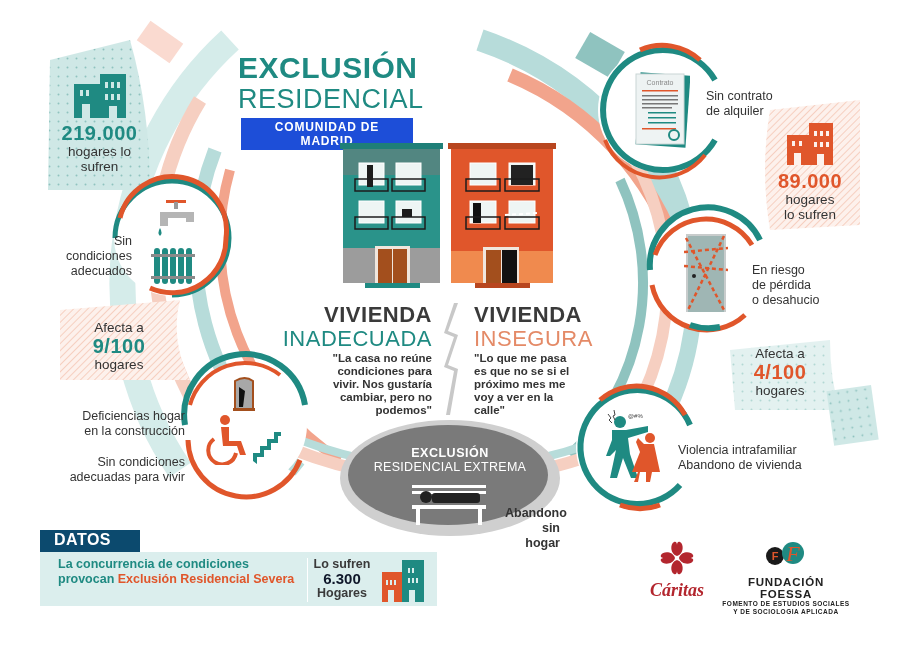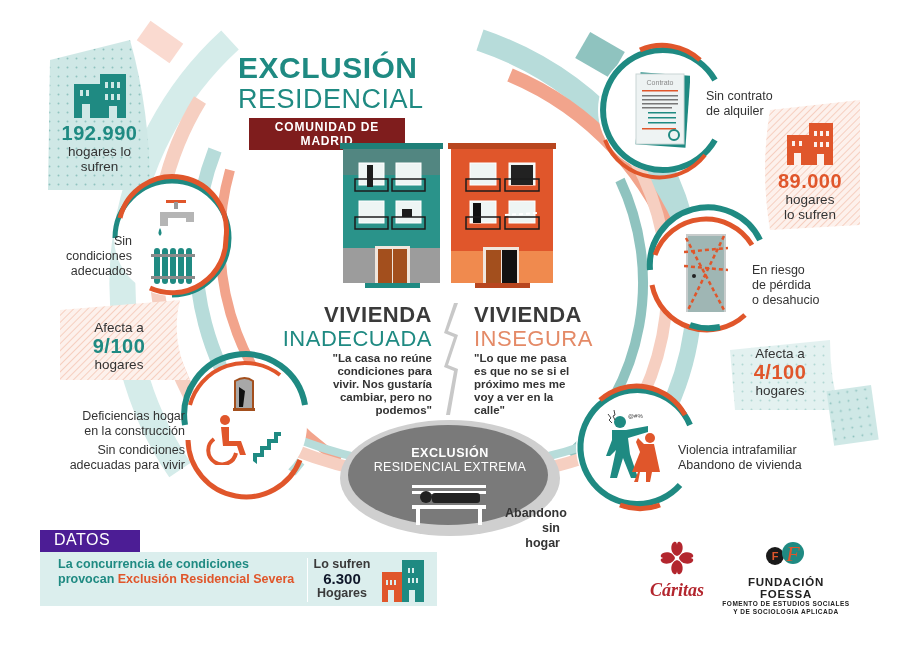--- a/index.html
+++ b/index.html
@@ -5,39 +5,39 @@
   * { box-sizing: border-box; margin: 0; padding: 0; }
   html, body { width: 900px; height: 645px; background: #ffffff; overflow: hidden; }
   body { font-family: "Liberation Sans", "DejaVu Sans", sans-serif; color: #3b3b3b; position: relative; }
   .abs { position: absolute; }
   svg.bg { position: absolute; left: 0; top: 0; }
 
   
   .title { left: 238px; top: 52px; width: 178px; text-align: center; }
   .title .t1 { font-size: 30px; font-weight: bold; color: #1f8a82; letter-spacing: 0.5px; line-height: 32px; }
   .title .t2 { font-size: 27px; color: #1f8a82; letter-spacing: 0.5px; line-height: 30px; font-weight: normal; }
-  .title .t3 { margin: 4px auto 0; background: #7f1d1d; color: #fff; font-size: 12px; font-weight: bold; letter-spacing: 0.8px; padding: 2px 6px; width: 156px; }
+  .title .t3 { margin: 4px auto 0; background: #1d4ed8; color: #fff; font-size: 12px; font-weight: bold; letter-spacing: 0.8px; padding: 2px 6px; width: 172px; }
 
   .stat { text-align: center; font-size: 13.5px; line-height: 15px; color: #333; }
   .stat .num { font-size: 20px; font-weight: bold; line-height: 22px; letter-spacing: 0.5px; }
   .teal { color: #1f8a82; }
   .orange { color: #e0562b; }
 
   .label { font-size: 12.5px; line-height: 15px; color: #333; }
   .right { text-align: right; }
 
   .vivienda { font-size: 22px; font-weight: bold; color: #3a3a3a; letter-spacing: 0.5px; line-height: 24px; }
   .vsub { font-size: 22px; letter-spacing: 0.5px; line-height: 24px; }
   .quote { font-size: 11.5px; font-weight: bold; line-height: 13px; color: #333; }
 
   .ext-title { text-align: center; color: #fff; }
   .ext-title .a { font-size: 12.5px; font-weight: bold; letter-spacing: 0.5px; }
   .ext-title .b { font-size: 12.5px; letter-spacing: 0.3px; }
 
-  .datos-tab { left: 40px; top: 530px; width: 100px; height: 22px; background: #4c1d95; color: #fff; font-weight: normal; font-size: 16px; padding: 1px 14px; letter-spacing: 0.5px; }
+  .datos-tab { left: 40px; top: 530px; width: 100px; height: 22px; background: #0c4a6e; color: #fff; font-weight: bold; font-size: 16px; padding: 1px 14px; letter-spacing: 0.5px; }
   .datos-box { left: 40px; top: 552px; width: 397px; height: 54px; background: #dbeeed; }
   .datos-text { left: 58px; top: 557px; font-size: 12.5px; font-weight: bold; line-height: 14.5px; color: #1f8a82; }
   .datos-sep { left: 307px; top: 558px; width: 1px; height: 44px; background: #fff; }
   .datos-stat { left: 312px; top: 557px; width: 60px; text-align: center; font-size: 12.5px; line-height: 14.5px; font-weight: bold; color: #3a3a3a; }
   .datos-stat .n { color: #0f172a; font-size: 15px; text-align: center; }
 
   .caritas { left: 637px; top: 540px; width: 80px; text-align: center; }
   .caritas .name { font-family: "Liberation Serif", "DejaVu Serif", serif; font-style: italic; font-weight: bold; color: #b3262e; font-size: 18px; }
   .foessa { left: 720px; top: 540px; width: 132px; text-align: center; }
   .foessa .n { font-size: 11.5px; font-weight: bold; letter-spacing: 0.8px; color: #222; margin-top: 4px; }
@@ -185,21 +185,21 @@
       <rect x="39" y="10" width="3" height="6"></rect>
       <rect x="45" y="10" width="3" height="6"></rect>
       <rect x="33" y="22" width="3" height="6"></rect>
       <rect x="39" y="22" width="3" height="6"></rect>
       <rect x="45" y="22" width="3" height="6"></rect>
     </g>
   <rect x="10" y="32" width="8" height="14" fill="#cfe8e6"></rect>
     <rect x="37" y="34" width="8" height="12" fill="#cfe8e6"></rect>
 </svg>
 <div class="abs stat" style="left:52px; top:122px; width:95px;">
-  <div class="num teal">192.990</div>
+  <div class="num teal">219.000</div>
   <div>hogares lo</div>
   <div>sufren</div>
 </div>
 
 <div class="abs label right" style="left:60px; top:234px; width:72px;">
   <div>Sin</div>
   <div>condiciones</div>
   <div>adecuados</div>
 </div>
 <svg class="abs" style="left:148px; top:198px;" width="52" height="92" viewBox="0 0 52 92">
@@ -220,21 +220,21 @@
 
 <div class="abs stat" style="left:75px; top:320px; width:88px;">
   <div>Afecta a</div>
   <div class="num teal">9/100</div>
   <div>hogares</div>
 </div>
 
 <div class="abs label right" style="left:40px; top:409px; width:145px;">
   <div>Deficiencias hogar</div>
   <div>en la construcción</div>
-  <div style="margin-top:4px">Sin condiciones</div>
+  <div style="margin-top:16px">Sin condiciones</div>
   <div>adecuadas para vivir</div>
 </div>
 <svg class="abs" style="left:205px; top:375px;" width="80" height="90" viewBox="0 0 80 90">
   <path d="M 30 6 q 10 -6 18 0 v 28 h -18 z" fill="#a8a8a8" stroke="#a34f1d" stroke-width="2"></path>
   <path d="M 34 12 l 6 4 l -2 16 h -4 z" fill="#111"></path>
   <rect x="28" y="33" width="22" height="3" fill="#a34f1d"></rect>
   <circle cx="20" cy="45" r="5" fill="#e0562b"></circle>
   <path d="M 16 52 h 8 v 14 h 12 l 5 14 h -6 l -3 -9 h -14 z" fill="#e0562b"></path>
   <path d="M 9 64 a 14 14 0 1 0 22 14" fill="none" stroke="#e0562b" stroke-width="4"></path>
   <path d="M 48 86 v -8 h 7 v -7 h 7 v -7 h 7 v -7 h 7 v 4 h -3 v 7 h -7 v 7 h -7 v 7 h -7 v 7 z" fill="#1f8a82"></path>

